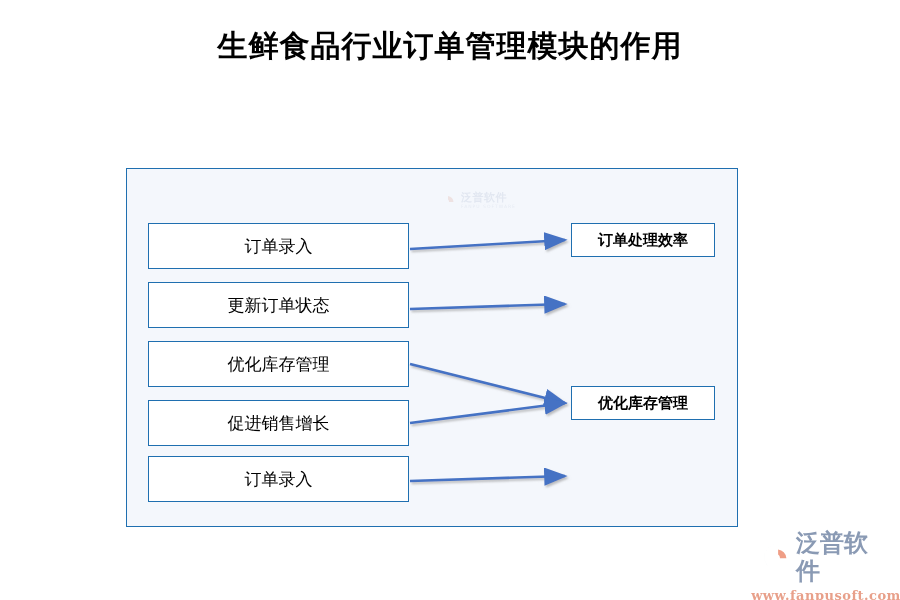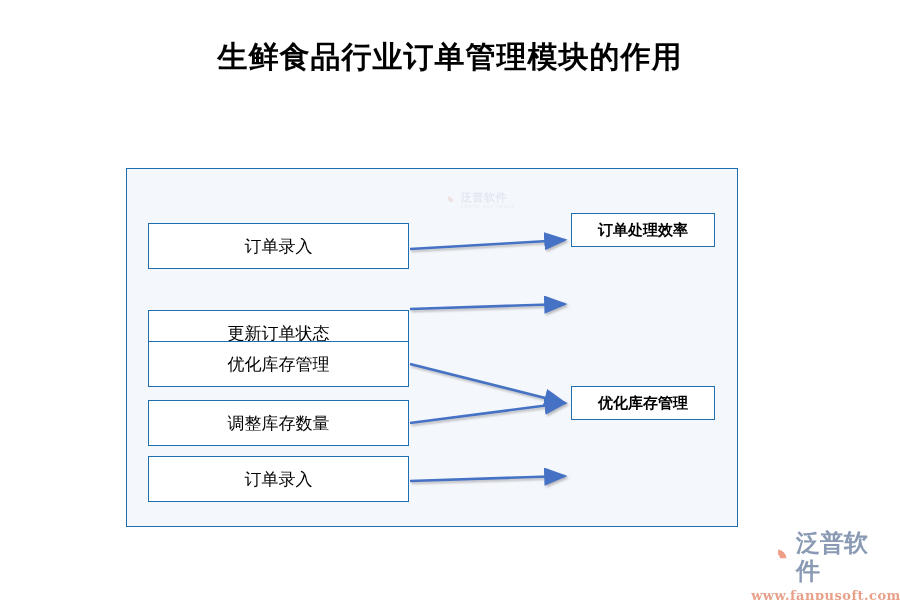--- a/index.html
+++ b/index.html
@@ -11,21 +11,21 @@
     width: 900px;
     height: 600px;
     position: relative;
     overflow: hidden;
     font-family: "DejaVu Sans", "Liberation Sans", sans-serif;
   }
 
   
   #page-title {
     position: absolute;
-    top: 36px;
+    top: 25px;
     left: 0;
     width: 900px;
     text-align: center;
     font-size: 30px;
     font-weight: 700;
     color: #000000;
     letter-spacing: 1px;
     line-height: 42px;
     white-space: nowrap;
   }
@@ -108,27 +108,27 @@
     left: 444px;
     width: 144px;
     height: 34px;
     font-size: 15px;
     font-weight: 700;
   }
   .node.plain { font-weight: 400; }
 
   
   #node-order-entry      { top: 54px; }
-  #node-update-status    { top: 113px; margin-top: 28px; }
+  #node-update-status    { top: 113px; }
   #node-track-inventory  { top: 172px; }
   #node-adjust-inventory { top: 231px; }
   #node-market-trend     { top: 287px; }
 
   
-  #node-order-efficiency { top: 44px; }
+  #node-order-efficiency { top: 54px; }
   #node-customer-sat     { top: 118px; }
   #node-optimize-inv     { top: 217px; }
   #node-sales-growth     { top: 290px; }
 
   
   #brand-logo {
     position: absolute;
     left: 762px;
     top: 542px;
     width: 128px;
@@ -208,21 +208,21 @@
   <div class="node left plain" id="node-order-entry">
     <span>订单录入</span>
   </div>
   <div class="node left" id="node-update-status">
     <span>更新订单状态</span>
   </div>
   <div class="node left" id="node-track-inventory">
     <span>优化库存管理</span>
   </div>
   <div class="node left" id="node-adjust-inventory">
-    <span>调整库存数量</span>
+    <span>促进销售增长</span>
   </div>
   <div class="node left" id="node-market-trend">
     <span>订单录入</span>
   </div>
 
   <div class="node right" id="node-order-efficiency">
     <span>订单处理效率</span>
   </div>
   <div class="node right" id="node-optimize-inv">
     <span>优化库存管理</span>

